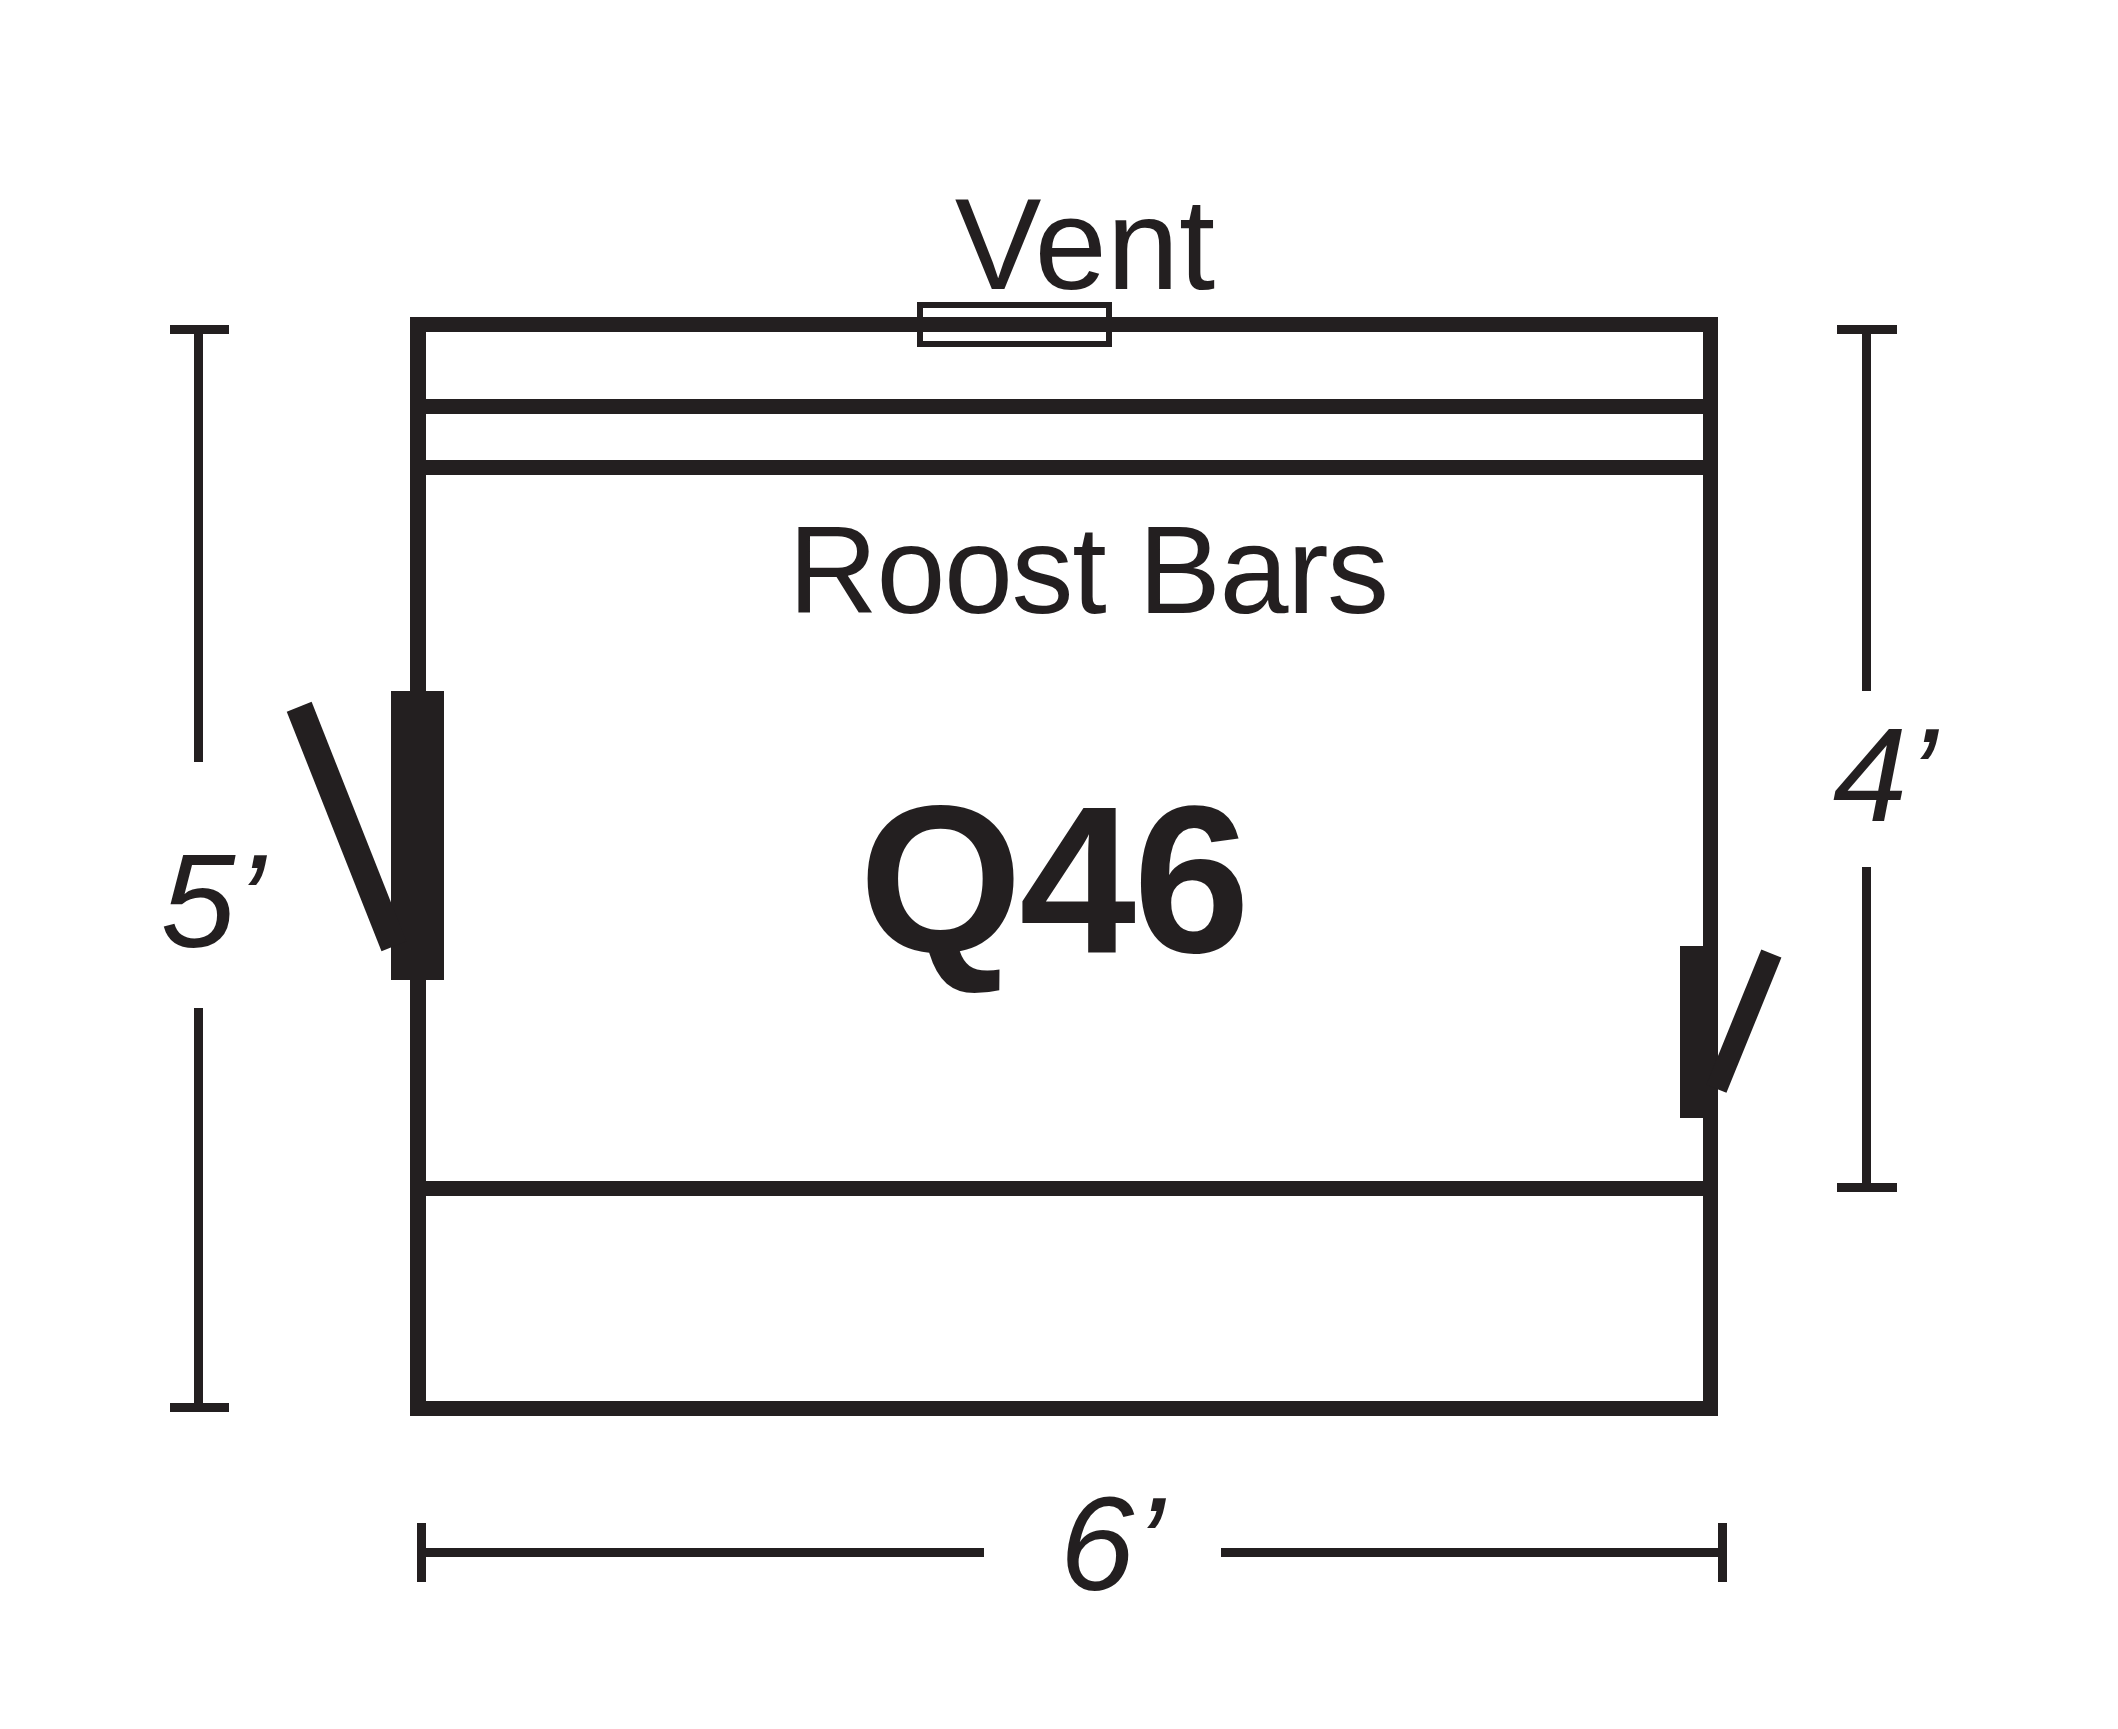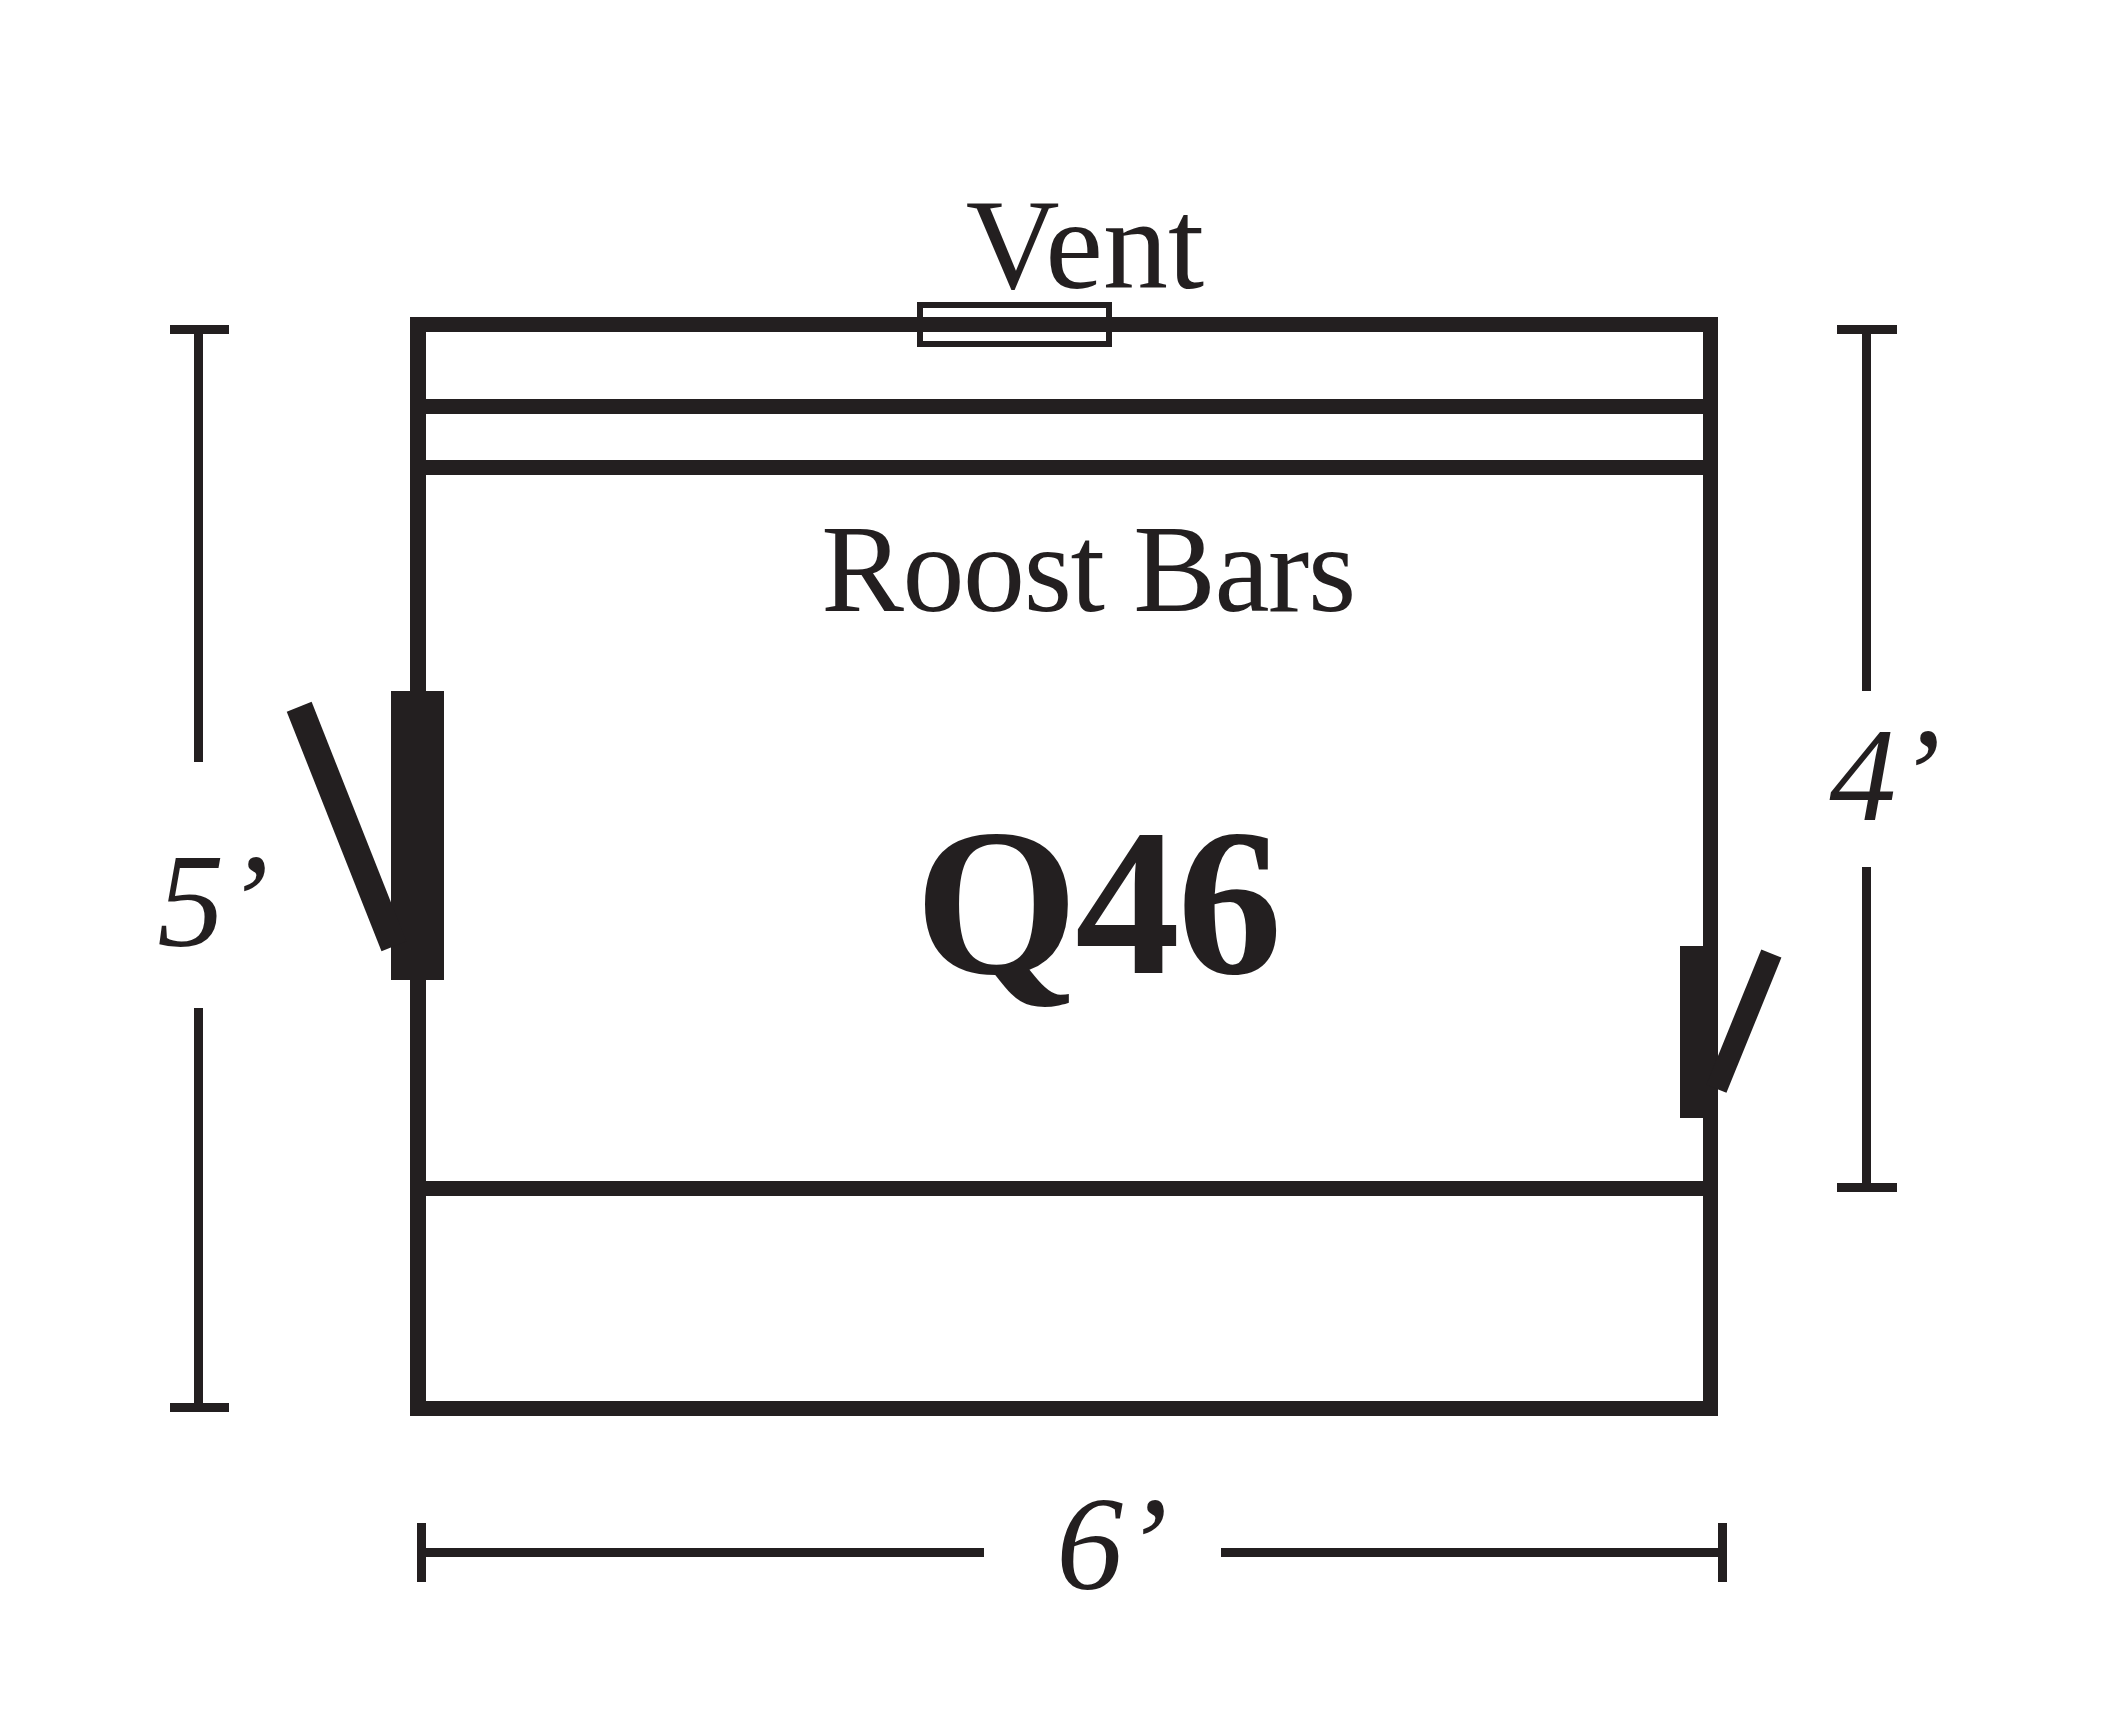--- a/index.html
+++ b/index.html
@@ -4,21 +4,21 @@
 <style>
   :root { --ink:#231f20; --bg:#ffffff; }
   * { box-sizing: border-box; }
   html,body { margin:0; padding:0; }
   body {
     width:2119px; height:1729px;
     background:var(--bg);
     font-family:"Liberation Sans", sans-serif;
     overflow:hidden;
   }
-  .canvas { position:relative; width:2119px; height:1491px; background:var(--bg);font-family:Liberation Serif, serif; }
+  .canvas { position:relative; width:2119px; height:1491px; background:var(--bg); }
 
   
   .stroke { position:absolute; background:var(--ink); }
 
   
   .wall-top            { left:410px;  top:317px;  width:1308px; height:14.5px; }
   .wall-bottom         { left:410px;  top:1401px; width:1308px; height:15px; }
   .wall-left           { left:410px;  top:317px;  width:16px;   height:1099px; }
   .wall-right          { left:1703px; top:317px;  width:14.5px;   height:1099px; }
   .roost-line-upper    { left:410px;  top:399px;  width:1308px; height:14.5px; }
@@ -55,21 +55,21 @@
   .dim-bottom-tick-left  { left:417px;  top:1523px; width:9.4px;  height:59px; }
   .dim-bottom-tick-right { left:1718px; top:1523px; width:9.4px;  height:59px; }
 
   
   .label {
     position:absolute; color:var(--ink);
     white-space:nowrap; line-height:1; transform:translateX(-50%);
   }
   .vent-label        { left:1085px; top:179px;  font-size:130px; }
   .roost-bars-label  { left:1088px; top:508px;  font-size:124px; letter-spacing:-1.4px; }
-  .model-label       { left:1053px; top:797px; font-size:210px; font-weight:bold; letter-spacing:-2.9px;margin-left:44px; }
+  .model-label       { left:1053px; top:775px; font-size:210px; font-weight:bold; letter-spacing:-2.9px; }
   .nesting-box-label { left:1035px; top:1239px; font-size:124px; letter-spacing:-1.4px; }
   .dim-label         { font-style:italic; font-size:134px; }
   .dim-left-label    { left:213px;  top:834px; }
   .dim-right-label   { left:1885px; top:708px; }
   .dim-bottom-label  { left:1112px; top:1477px; }
 </style>
 </head>
 <body>
 
 <div class="canvas">

